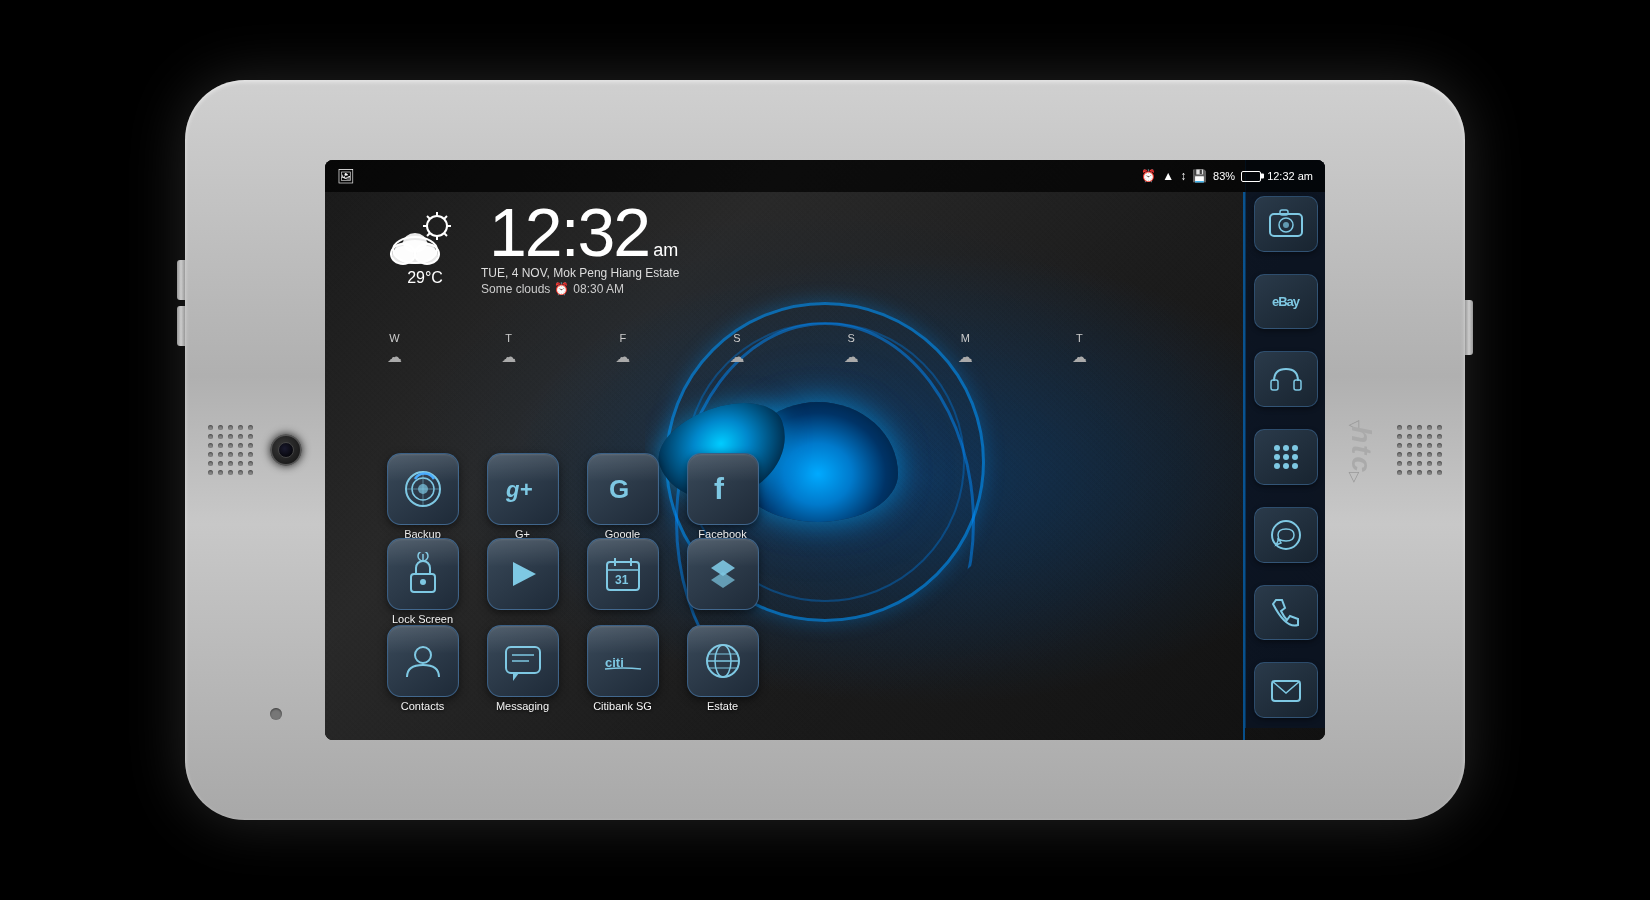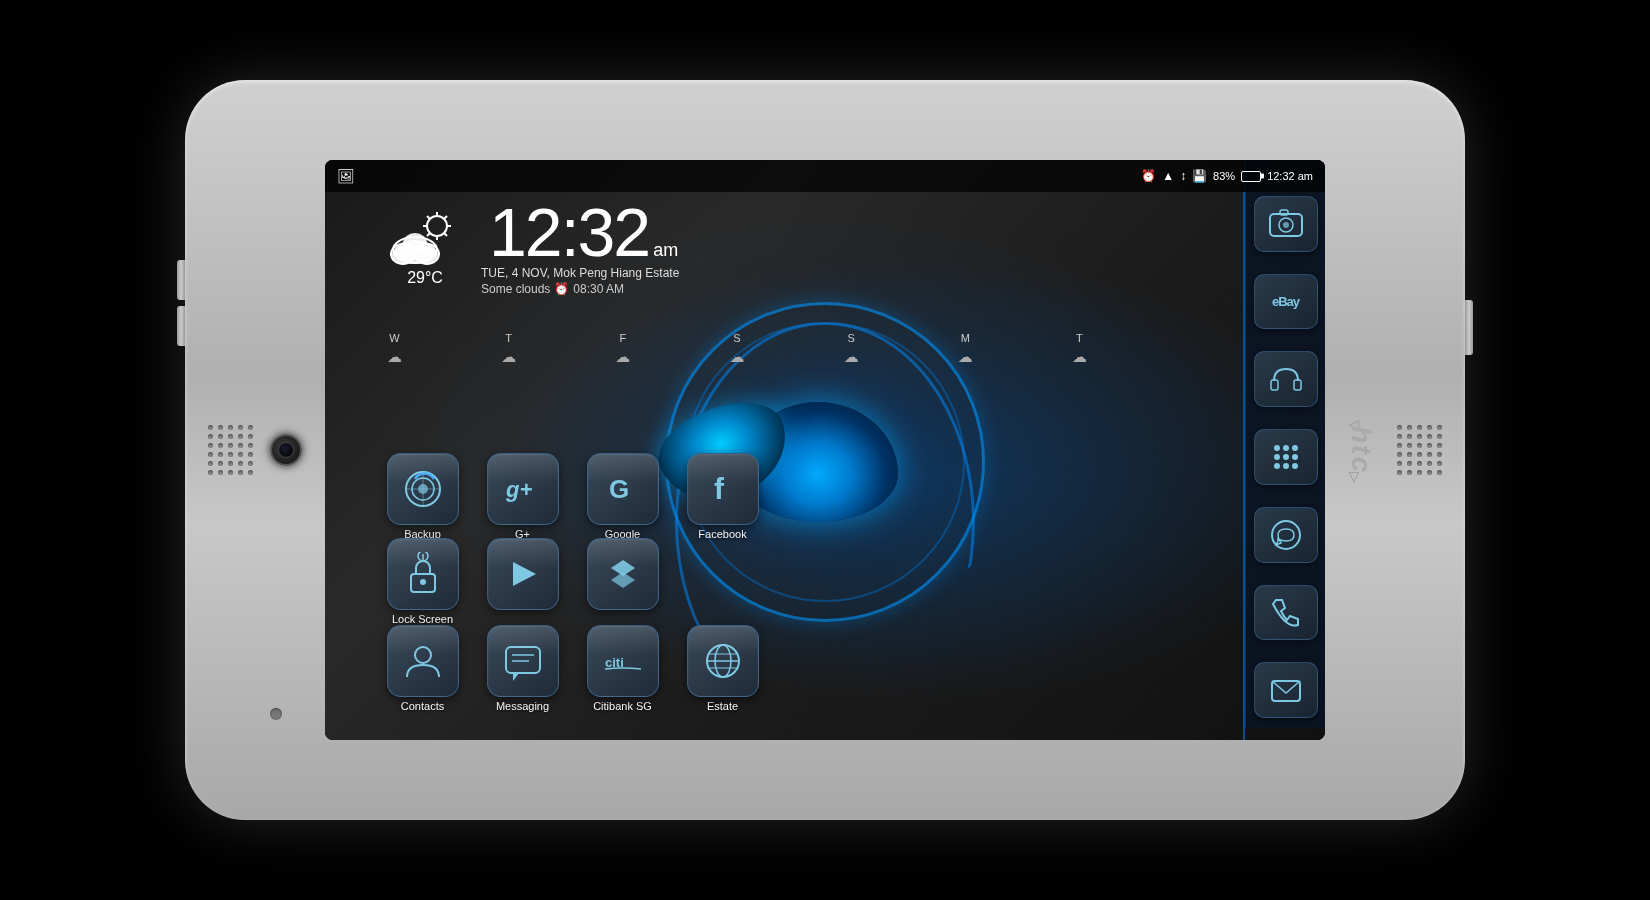--- a/index.html
+++ b/index.html
@@ -638,20 +638,32 @@
 
       <div class="app-icon-wrap">
         <div class="app-icon">
           <svg width="44" height="44" viewBox="0 0 44 44">
             <polygon points="12,10 12,34 35,22" fill="#7ec8e3"></polygon>
           </svg>
         </div>
         <span class="app-label"></span>
       </div>
 
+      <div class="app-icon-wrap">
+        <div class="app-icon">
+          <svg width="44" height="44" viewBox="0 0 44 44">
+            <rect x="6" y="10" width="32" height="28" rx="3" fill="none" stroke="#7ec8e3" stroke-width="2"></rect>
+            <line x1="6" y1="18" x2="38" y2="18" stroke="#7ec8e3" stroke-width="1.5"></line>
+            <line x1="14" y1="6" x2="14" y2="14" stroke="#7ec8e3" stroke-width="2"></line>
+            <line x1="30" y1="6" x2="30" y2="14" stroke="#7ec8e3" stroke-width="2"></line>
+            <text x="14" y="32" font-size="12" fill="#7ec8e3" font-weight="bold" font-family="Arial">31</text>
+          </svg>
+        </div>
+        <span class="app-label"></span>
+      </div>
 
       <div class="app-icon-wrap">
         <div class="app-icon">
           <svg width="44" height="44" viewBox="0 0 44 44">
             <polygon points="22,8 34,16 22,24 10,16" fill="#7ec8e3" opacity="0.9"></polygon>
             <polygon points="10,28 22,36 34,28 22,20" fill="#7ec8e3" opacity="0.7"></polygon>
           </svg>
         </div>
         <span class="app-label"></span>
       </div>

